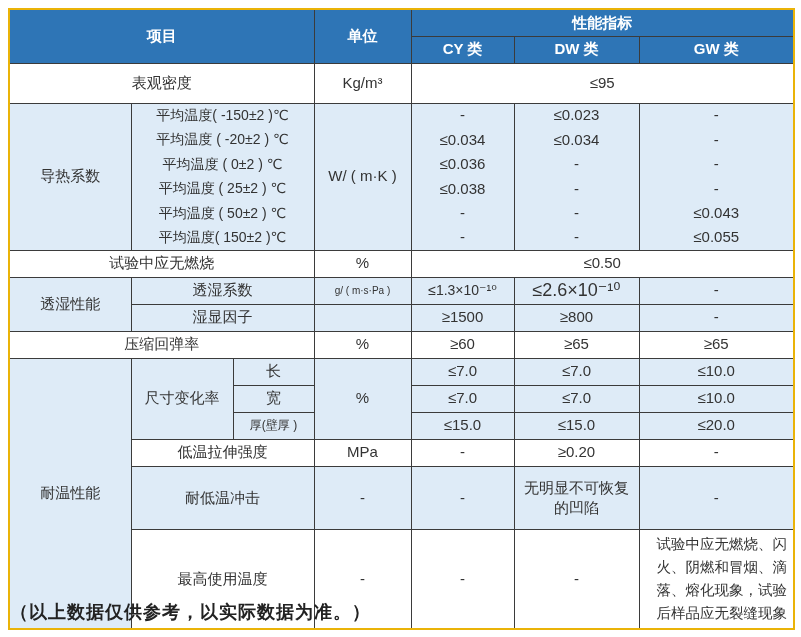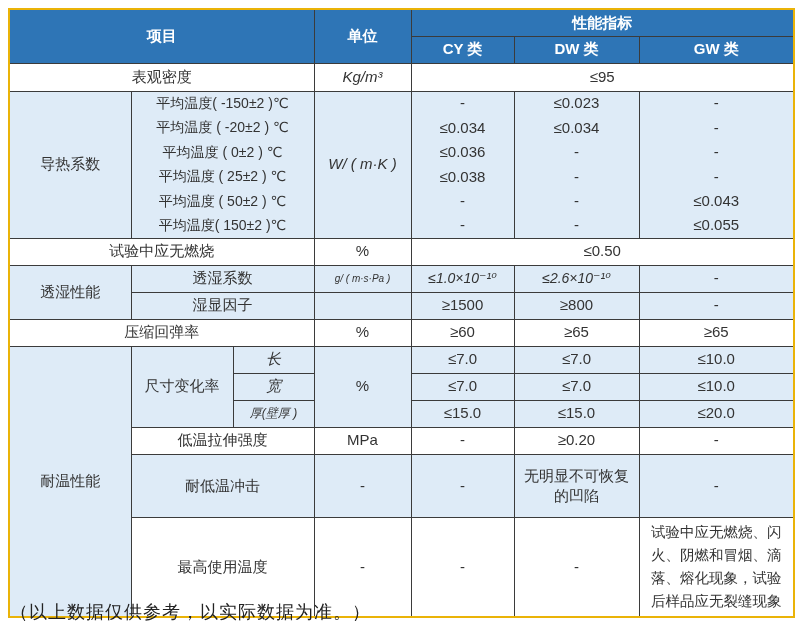--- a/index.html
+++ b/index.html
@@ -20,30 +20,30 @@
     padding:0 3px;overflow:hidden;
     line-height:1.35;
   }
   thead th{
     background:#2E75B6;color:#ffffff;font-weight:bold;
   }
   .band{background:#DEEBF7;}
   .white{background:#ffffff;}
   .nb{border-top:none;border-bottom:none;}       
   .cond{font-size:14px;white-space:nowrap;}
-  .nowrap{white-space:nowrap;font-style:italic;}
-  .lefttext{text-align:center;padding:3px 6px;line-height:23px;font-size:14.5px;}
+  .nowrap{white-space:nowrap;}
+  .lefttext{text-align:right;padding:3px 6px;line-height:23px;font-size:14.5px;}
   .rh27{height:27px;}
-  .rh28{height:28px;}
+  .rh28{height:40px;}
   .rh24{height:24.5px;}
   .rh45{height:45px;}
   .rh93{height:93px;}
   .footnote{
     position:absolute;left:10px;top:600px;
-    font-size:18px;color:#222222;letter-spacing:1px;
+    font-size:18px;color:#222222;letter-spacing:1px;font-weight:bold;
   }
 </style>
 </head>
 <body>
 
 <div class="sheet">
   <table class="spec">
     <colgroup>
       <col style="width:122px">
         <col style="width:102px">
@@ -115,22 +115,22 @@
       <tr class="rh27 white">
         <td colspan="3">试验中应无燃烧</td>
         <td>%</td>
         <td colspan="3">≤0.50</td>
       </tr>
 
       <tr class="rh27">
         <td rowspan="2" class="band">透湿性能</td>
         <td colspan="2" class="band">透湿系数</td>
         <td class="band nowrap" style="font-size:10px">g/ ( m·s·Pa )</td>
-        <td class="band nowrap" style="font-size:14px">≤1.0×10⁻¹⁰</td>
-        <td class="band nowrap" style="font-size:14px">≤2.6×10⁻¹⁰</td>
+        <td class="band nowrap" style="font-size:14px">≤1.3×10⁻¹⁰</td>
+        <td class="band nowrap" style="font-size:18px">≤2.6×10⁻¹⁰</td>
         <td class="band">-</td>
       </tr>
       <tr class="rh27">
         <td colspan="2" class="band">湿显因子</td>
         <td class="band"></td>
         <td class="band">≥1500</td>
         <td class="band">≥800</td>
         <td class="band">-</td>
       </tr>
 

